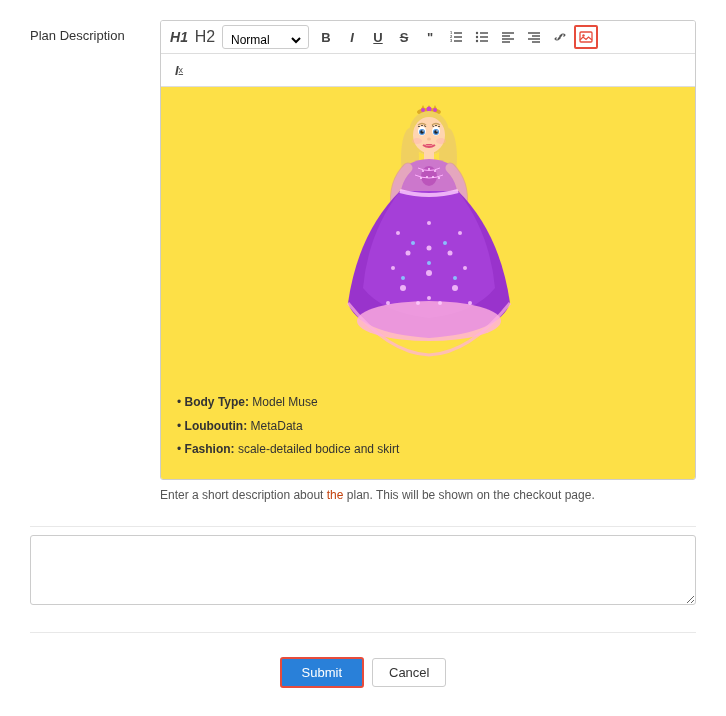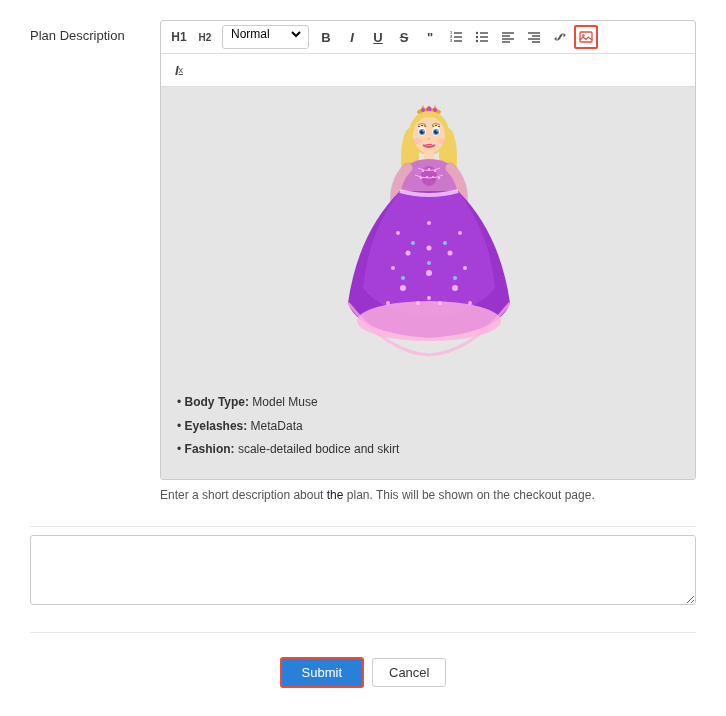--- a/index.html
+++ b/index.html
@@ -58,25 +58,25 @@
       cursor: pointer;
       font-size: 13px;
       color: #444;
       border-radius: 2px;
       font-weight: bold;
     }
     .toolbar-btn.active-icon {
       border: 2px solid #e74c3c;
       color: #e74c3c;
     }
-    .toolbar-btn.h1-btn { font-size: 12px; font-weight: bold; }
-    .toolbar-btn.h2-btn { font-size: 10px; font-weight: bold; }
+    .toolbar-btn.h1-btn { font-size: 14px; font-weight: bold; font-style: italic; }
+    .toolbar-btn.h2-btn { font-size: 16px; font-weight: normal; }
     .toolbar-select-wrapper {
       display: inline-flex;
-      align-items: flex-start;
+      align-items: flex-end;
       border: 1px solid #ccc;
       border-radius: 3px;
       padding: 0 4px;
       height: 24px;
       margin: 0 3px;
     }
     .toolbar-select {
       border: none;
       background: transparent;
       font-size: 12px;
@@ -98,21 +98,21 @@
       background: transparent;
       cursor: pointer;
       font-size: 13px;
       color: #444;
       border-radius: 2px;
     }
     
     .editor-content {
       min-height: 380px;
       padding: 16px;
-      background: #e5e5e5;
+      background: #fde047;
     }
     .barbie-image-container {
       text-align: center;
       margin-bottom: 16px;
     }
     
     .barbie-svg {
       width: 200px;
       height: 270px;
     }
@@ -136,21 +136,21 @@
     .desc-link {
       color: #2980b9;
       text-decoration: none;
     }
     .hint-text {
       margin-top: 8px;
       font-size: 12px;
       color: #555;
     }
     .hint-text .hint-link {
-      color: #0f172a;
+      color: #c2410c;
       text-align: right;
     }
     
     .metadata-textarea {
       width: 100%;
       height: 70px;
       border: 1px solid #ccc;
       border-radius: 3px;
       padding: 8px;
       font-size: 13px;
@@ -383,21 +383,21 @@
               <path d="M72 88 Q101 96 130 88" stroke="#FFD0FF" stroke-width="4" fill="none" opacity="0.8"></path>
             </svg>
           </div>
 
           <ul class="description-list">
             <li>
               <span class="desc-label">Body Type:</span>
               <span> Model Muse</span>
             </li>
             <li>
-              <span class="desc-label">Eyelashes:</span>
+              <span class="desc-label">Louboutin:</span>
               <span> MetaData</span>
             </li>
             <li>
               <span class="desc-label">Fashion:</span>
               <span> scale-detailed bodice and skirt</span>
             </li>
           </ul>
         </div>
       </div>
       <div class="hint-text">

